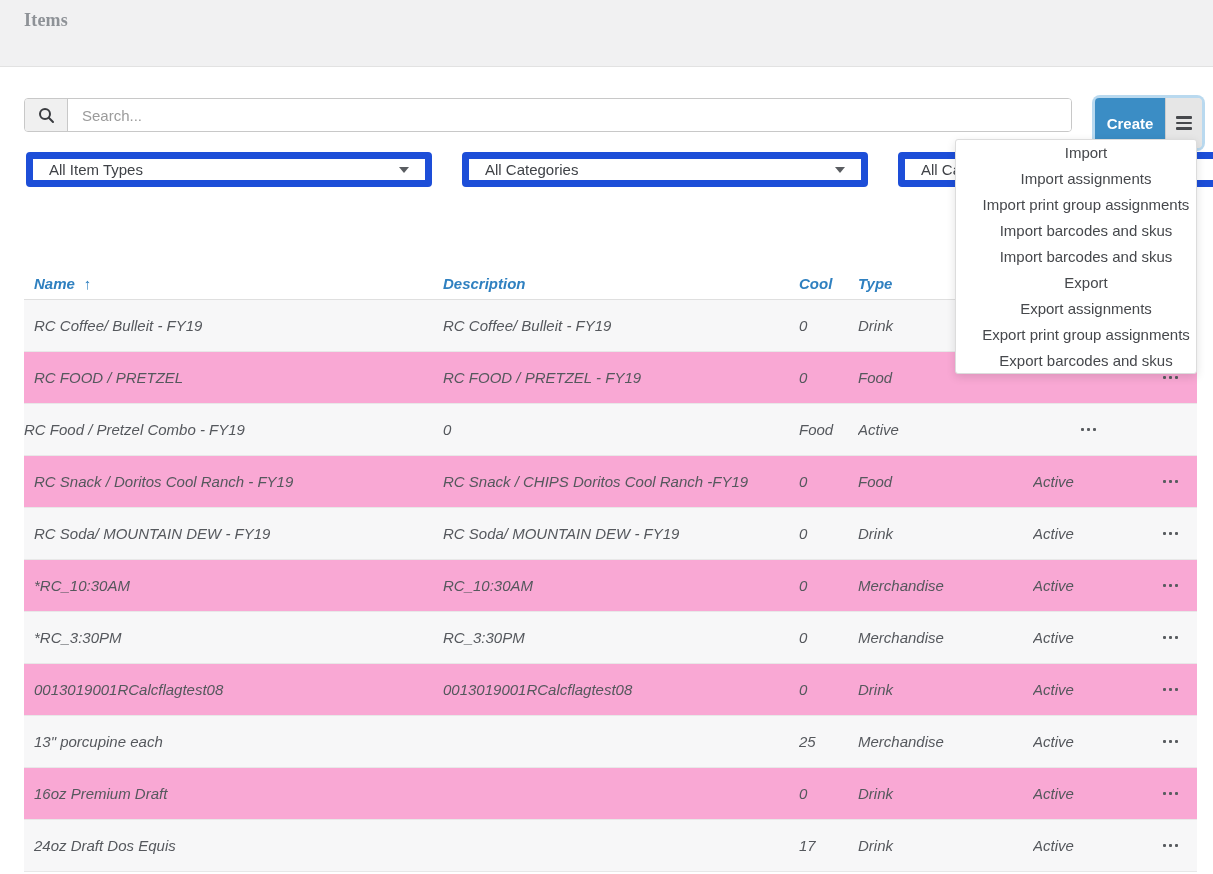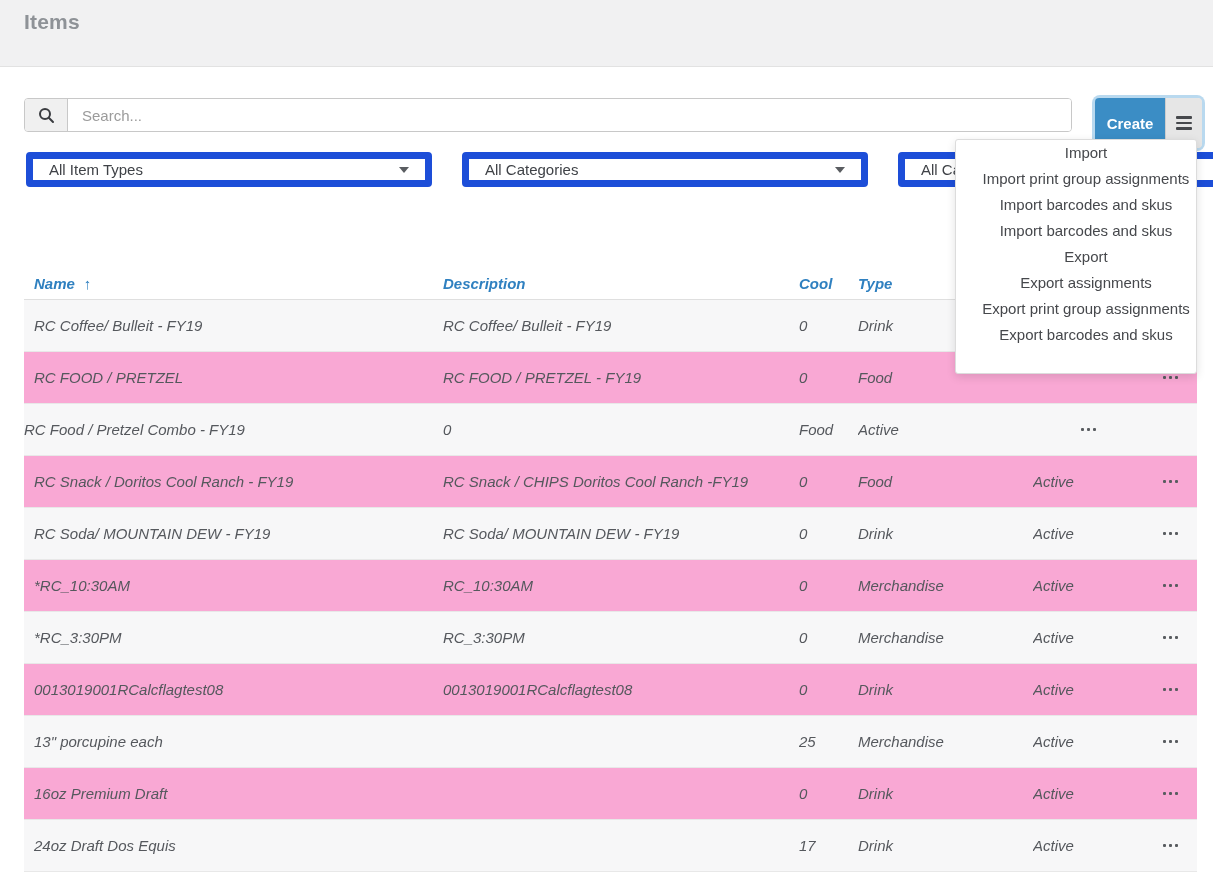--- a/index.html
+++ b/index.html
@@ -10,21 +10,21 @@
     -webkit-font-smoothing:antialiased;
   }
 
   
   .topbar {
     position:absolute; left:0; top:0; width:1213px; height:67px;
     background:#f1f1f2; border-bottom:1px solid #e2e2e2;
   }
   .page-title {
     position:absolute; left:24px; top:10px;
-    font-size:21px; font-weight:bold; color:#8e9297; letter-spacing:.2px;
+    font-size:18px; font-weight:bold; color:#8e9297; letter-spacing:.2px;font-family:Liberation Serif, serif;
   }
 
   
   .toolbar { position:absolute; left:24px; top:98px; width:1173px; height:34px; display:flex; }
   .searchbar {
     flex:0 0 1048px; height:34px; display:flex; align-items:stretch;
     border:1px solid #c8c8c8; border-radius:4px; background:#fff; overflow:hidden;
   }
   .search-icon-seg {
     flex:0 0 43px; background:#f0f0f0; border-right:1px solid #c8c8c8;
@@ -133,20 +133,21 @@
     <span class="caret"></span>
   </div>
     <div class="select">
     <span class="sel-label">All Category Groups</span>
     <span class="caret" style="visibility: hidden;"></span>
   </div>
   </div>
 
 <ul class="menu" id="menu">
     <li>Import</li>
+    <li>Import assignments</li>
     <li>Import print group assignments</li>
     <li>Import barcodes and skus</li>
     <li>Import barcodes and skus</li>
     <li>Export</li>
     <li>Export assignments</li>
     <li>Export print group assignments</li>
     <li>Export barcodes and skus</li>
   </ul>
 
 <div class="table">

